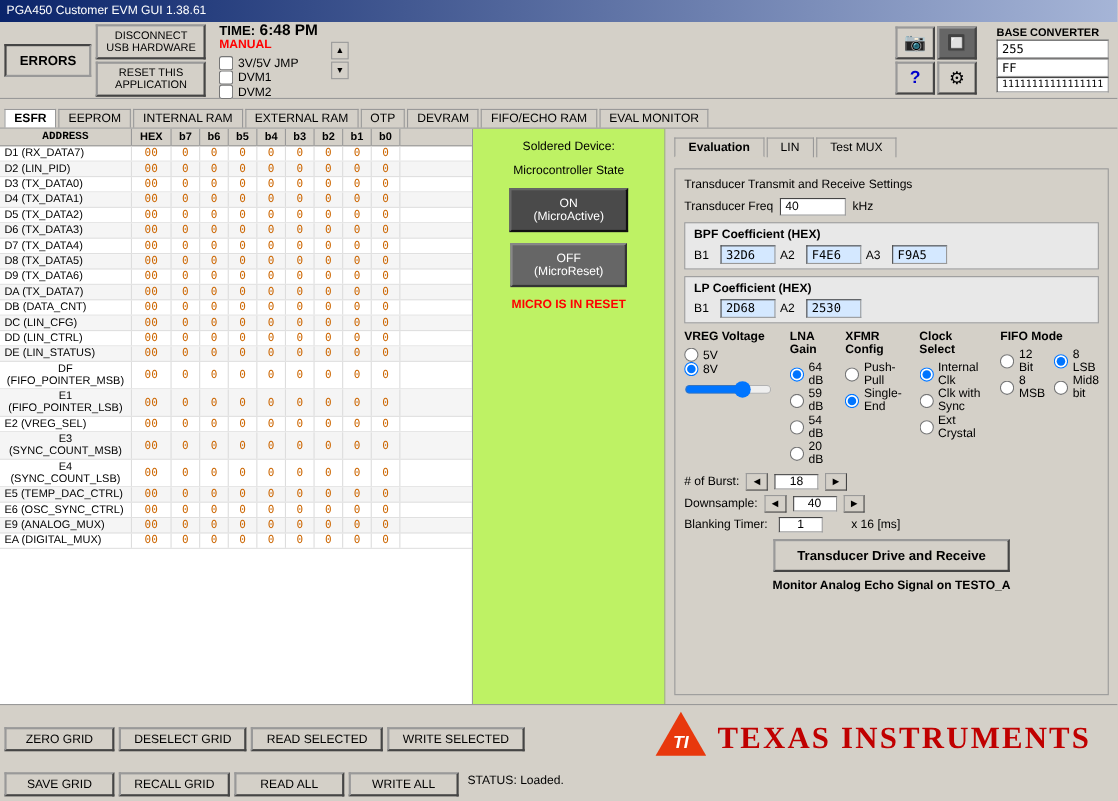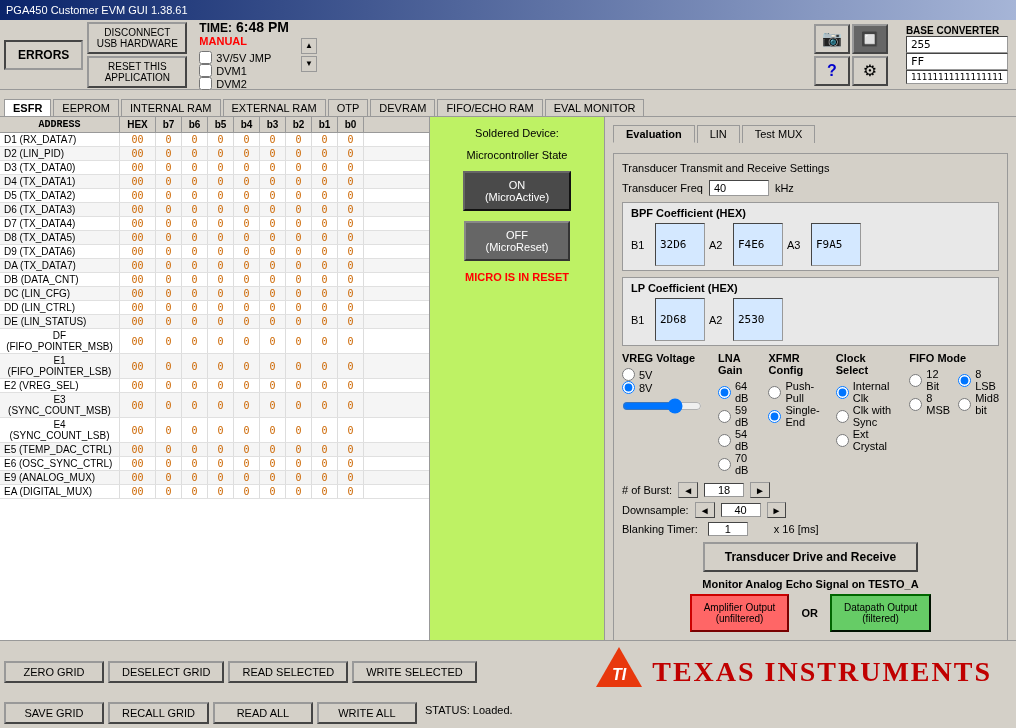--- a/index.html
+++ b/index.html
@@ -64,21 +64,21 @@
     .eval-content { background: #d4d0c8; border: 1px solid #999; padding: 8px; flex: 1; }
     .section-title { font-size: 11px; margin-bottom: 6px; }
     .form-row { display: flex; align-items: center; gap: 6px; margin-bottom: 6px; }
     .form-label { font-size: 11px; min-width: 80px; }
     .form-input { background: white; border: 1px inset #999; padding: 1px 4px; font-size: 11px; width: 60px; }
     .form-unit { font-size: 11px; }
     .coeff-group { background: #e8e8e8; border: 1px solid #999; padding: 4px 8px; margin-bottom: 6px; }
     .coeff-title { font-size: 11px; font-weight: bold; margin-bottom: 4px; }
     .coeff-row { display: flex; align-items: center; gap: 4px; }
     .coeff-label { font-size: 11px; min-width: 20px; }
-    .coeff-input { background: #d4e8ff; border: 1px inset #999; padding: 14px 4px; font-size: 11px; width: 50px; font-family: monospace; }
+    .coeff-input { background: #d4e8ff; border: 1px inset #999; padding: 1px 4px; font-size: 11px; width: 50px; font-family: monospace; }
     .radio-row { display: flex; align-items: center; gap: 4px; font-size: 11px; }
     .two-col { display: flex; gap: 16px; }
     .col-section { display: flex; flex-direction: column; }
     .col-title { font-size: 11px; font-weight: bold; margin-bottom: 4px; }
     .slider-area { display: flex; align-items: center; gap: 4px; margin-top: 4px; }
     input[type=range] { width: 80px; }
 
     .burst-row { display: flex; align-items: center; gap: 6px; margin-bottom: 4px; }
     .spin-btn { background: #d4d0c8; border: 1px outset #999; padding: 0 4px; cursor: pointer; font-size: 10px; height: 16px; }
 
@@ -527,21 +527,21 @@
             <div class="radio-row">
                 <input type="radio" name="lna" style="">
                 <span>59 dB</span>
               </div>
             <div class="radio-row">
                 <input type="radio" name="lna" style="">
                 <span>54 dB</span>
               </div>
             <div class="radio-row">
                 <input type="radio" name="lna" style="">
-                <span>70 dB</span>
+                <span>20 dB</span>
               </div>
           </div>
           <div class="col-section">
             <div class="col-title">XFMR Config</div>
             <div class="radio-row">
                 <input type="radio" name="xfmr" style="">
                 <span>Push-Pull</span>
               </div>
             <div class="radio-row">
                 <input type="radio" name="xfmr" checked="" style="">
@@ -606,25 +606,20 @@
 
         <div class="burst-row">
           <span>Blanking Timer:</span>
           <input type="text" value="1" style="width: 40px; text-align: center; border: 1px inset rgb(153, 153, 153); font-size: 11px; margin-left: 4px;">
           <span style="margin-left:20px;">x 16 [ms]</span>
         </div>
 
         <button class="big-btn">Transducer Drive and Receive</button>
 
         <div class="monitor-title">Monitor Analog Echo Signal  on TESTO_A</div>
-        <div class="monitor-row">
-          <button class="monitor-btn-red">Amplifier Output<br>(unfiltered)</button>
-          <span class="or-label">OR</span>
-          <button class="monitor-btn-green">Datapath Output<br>(filtered)</button>
-        </div>
 
       </div>
     </div>
   </div>
 
   <div id="bottom-bar">
     <div style="display:flex;gap:4px;align-items:center;">
       <div class="btn-row">
         <button class="btn-grid">ZERO GRID</button>
         <button class="btn-grid">DESELECT GRID</button>

